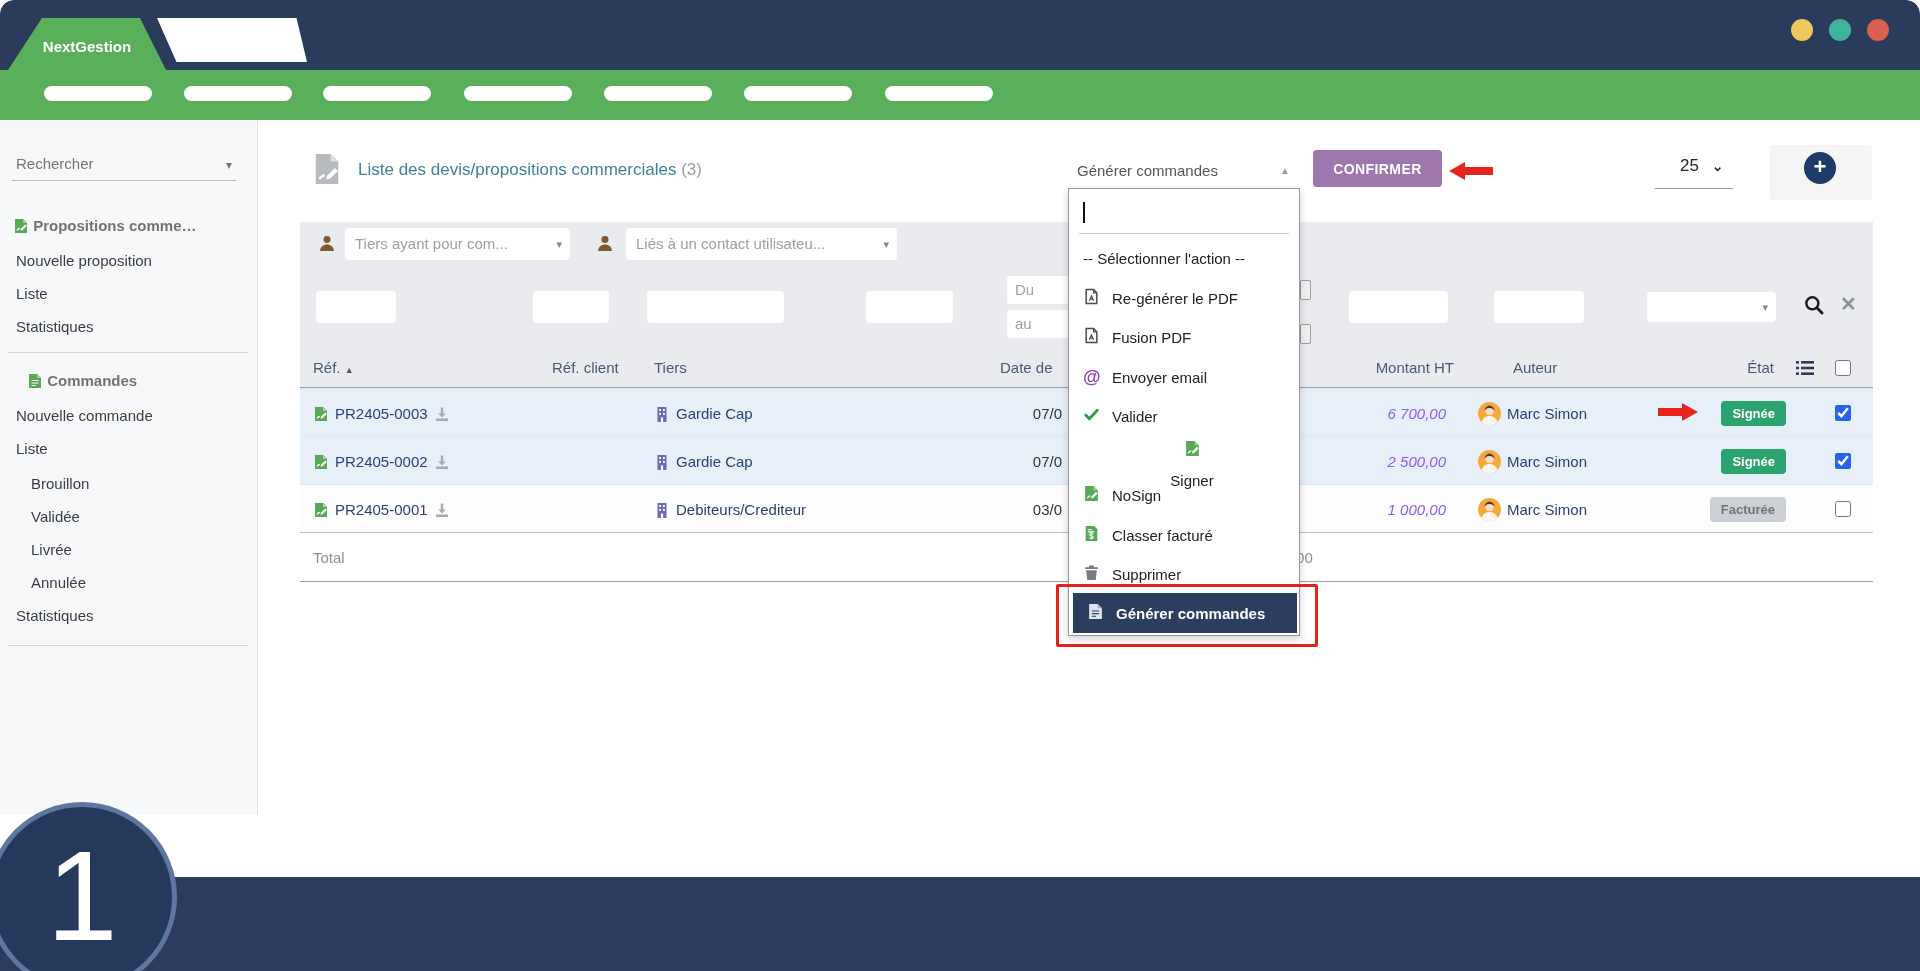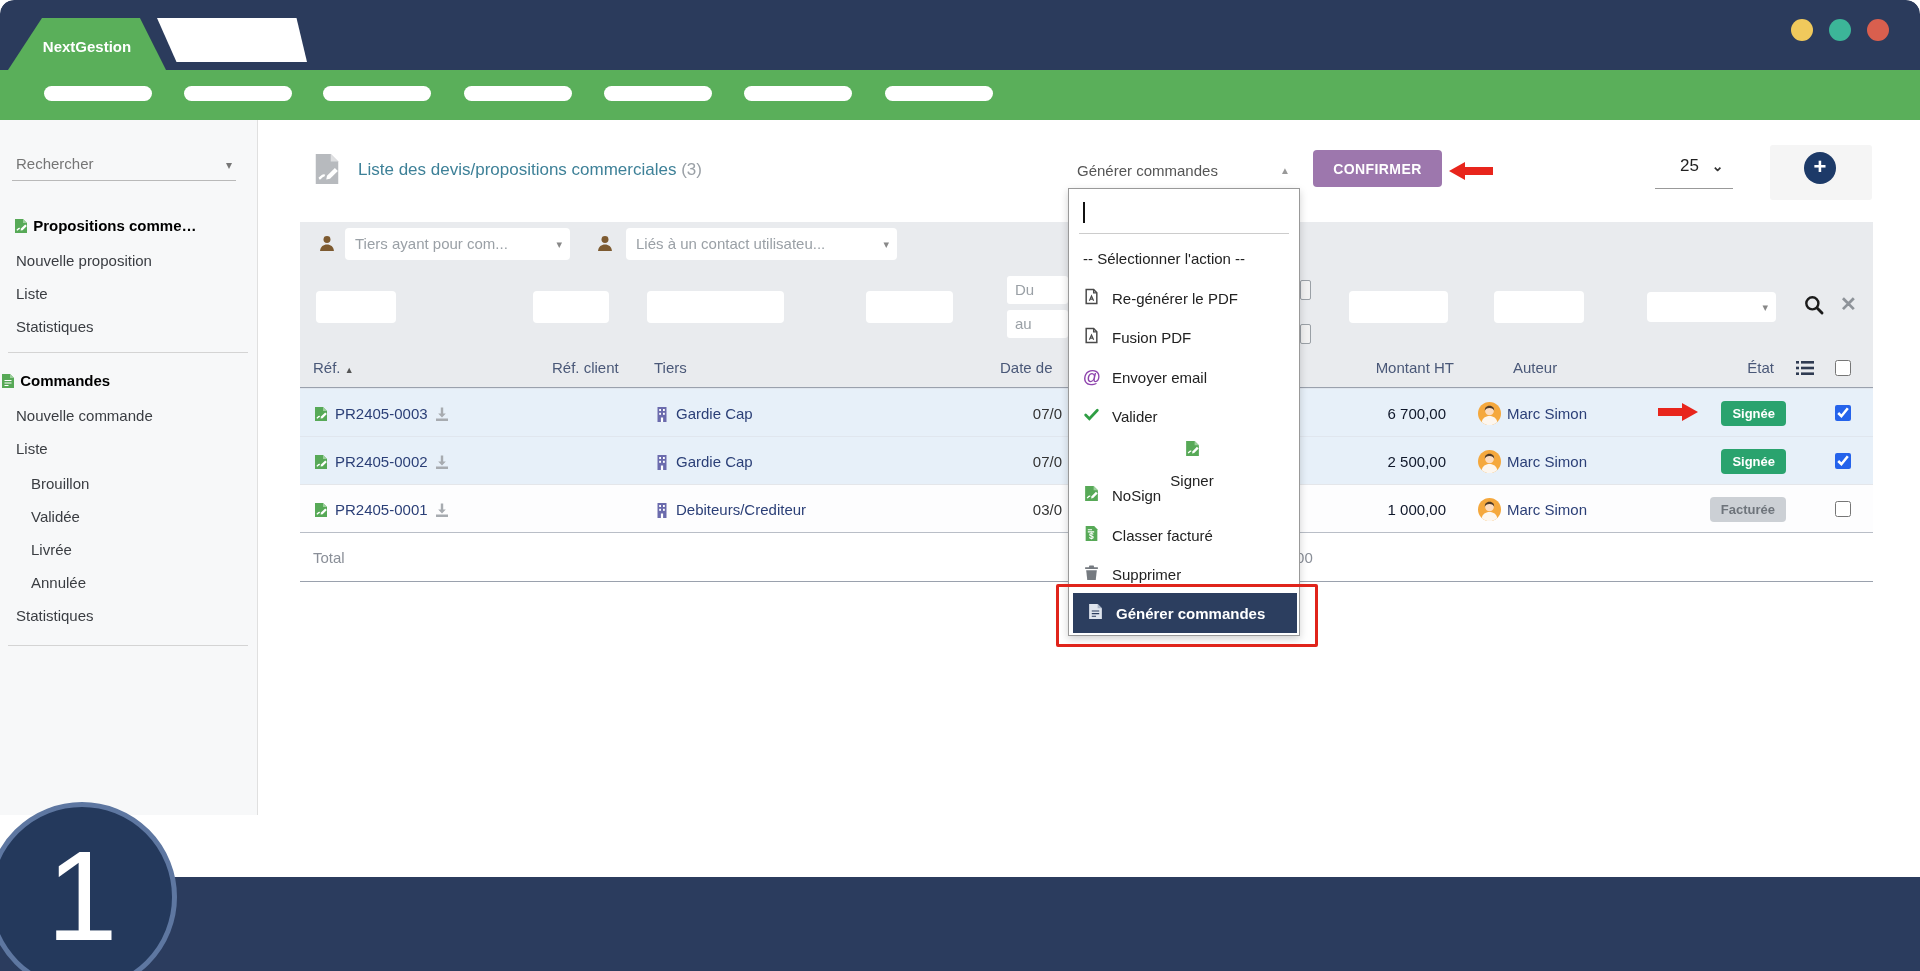--- a/index.html
+++ b/index.html
@@ -10,21 +10,21 @@
   .menubar{left:0;top:70px;width:1920px;height:50px;background:#5aaf5a;}
   .pill{top:86px;width:108px;height:15px;border-radius:8px;background:#fff;}
   .tab-white{left:157px;top:18px;width:150px;height:44px;background:#fff;clip-path:polygon(0 0,93% 0,100% 100%,13% 100%);}
   .tab-green{left:8px;top:18px;width:158px;height:52px;background:#5aaf5a;clip-path:polygon(21.5% 0,83.5% 0,100% 100%,0 100%);color:#fff;font-size:15px;font-weight:600;text-align:center;line-height:58px;}
   .dot{top:19px;width:22px;height:22px;border-radius:50%;}
   
   .sidebar{left:0;top:120px;width:257px;height:695px;background:#f7f8f9;border-right:1px solid #e0e0e0;}
   .side-search{left:12px;top:150px;width:224px;height:30px;border-bottom:1px solid #b9b9b9;}
   .side-search input{border:0;background:transparent;outline:none;width:190px;font-size:15px;color:#444;font-family:inherit;padding:5px 0 0 4px;}
   .side-search .car{position:absolute;right:4px;top:8px;color:#777;font-size:12px;}
-  .sec{font-weight:bold;font-size:15px;color:#000000;}
+  .sec{font-weight:bold;font-size:15px;color:#737373;}
   .itm{font-size:15px;color:#3a3d42;}
   .sdiv{left:8px;width:240px;height:1px;background:#d4d4d4;}
   .ic16 svg{width:16px;height:16px;vertical-align:-3px;}
   
   .page-title{color:#3e8198;font-size:17px;}
   .page-title .cnt{color:#9aa0a6;}
   .action-select{font-size:15px;color:#555;}
   .btn-confirm{left:1313px;top:150px;width:129px;height:37px;background:#9d77ad;color:#fff;border:0;border-radius:4px;font-size:14px;font-weight:bold;letter-spacing:.4px;font-family:inherit;}
   .pagesize{font-size:17px;color:#222;}
   .plusbg{left:1770px;top:145px;width:102px;height:55px;background:#f5f5f5;border-radius:3px;}
@@ -38,21 +38,21 @@
   .datebox{background:#fff;border-radius:3px;height:28px;font-size:15px;color:#9aa0a6;line-height:28px;padding-left:8px;box-sizing:border-box;}
   .cal{width:9px;height:18px;background:#f1f1f1;border:1px solid #9aa0a6;border-radius:2px;}
   .thead{left:0;top:128px;width:1573px;height:38px;background:#e9ebee;border-bottom:1px solid #9aa1ad;box-sizing:border-box;font-size:15px;color:#4a5878;}
   .th{position:absolute;top:9px;}
   .row{left:0;width:1573px;height:48px;font-size:15px;}
   .row .c{position:absolute;top:0;height:48px;display:flex;align-items:center;gap:6px;}
   .r-blue{background:#e7f0f9;border-top:1px solid #e0e6ee;}
   .r-white{background:#fdfdfe;border-top:1px solid #e4e6ea;}
   .r-total{background:#fff;border-top:1px solid #b9bec7;border-bottom:1px solid #9aa1ad;color:#8a8f98;}
   .lnk{color:#2b3f77;text-decoration:none;}
-  .amount{color:#0f172a;}
+  .amount{color:#8b5cf6;font-style:italic;}
   .badge{display:inline-block;font-size:13px;font-weight:bold;padding:5px 11px;border-radius:4px;}
   .badge-green{background:#2aa36e;color:#fff;}
   .badge-gray{background:#ccd0d5;color:#6e747b;}
   .avatar{display:inline-block;width:23px;height:23px;border-radius:50%;overflow:hidden;}
   input[type=checkbox]{width:16px;height:16px;accent-color:#2563eb;margin:0;}
   
   .ddpanel{left:1068px;top:188px;width:232px;height:448px;background:#fff;border:1px solid #999;box-shadow:0 3px 8px rgba(0,0,0,.18);z-index:50;box-sizing:border-box;}
   .ddcaret{position:absolute;left:14px;top:13px;width:2px;height:21px;background:#111;}
   .ddline{position:absolute;left:10px;top:44px;width:210px;height:1px;background:#ccc;}
   .dd-item{position:absolute;left:0;width:232px;height:32px;display:flex;align-items:center;gap:12px;padding-left:14px;box-sizing:border-box;font-size:15px;color:#222;}
@@ -97,21 +97,21 @@
           <path d="M10 1l4 4h-4z" fill="#9ccf9c"></path>
           <path d="M3.8 12.2c1-.6 1.8-2.2 3-1.6" stroke="#fff" stroke-width="1.3" fill="none"></path>
           <path d="M8 10.6l4.2-4.2 1.6 1.6-4.2 4.2-2 .4z" fill="#fff"></path>
         </svg></span>
     <span>Propositions comme…</span>
   </div>
   <div class="a itm" style="left:16px;top:252px;">Nouvelle proposition</div>
   <div class="a itm" style="left:16px;top:285px;">Liste</div>
   <div class="a itm" style="left:16px;top:318px;">Statistiques</div>
   <div class="a sdiv" style="top:352px;"></div>
-  <div class="a sec" style="left:0;top:372px;text-align:right;">
+  <div class="a sec" style="left:27px;top:372px;text-align:right;">
     <span class="ic16"><svg viewBox="0 0 16 16">
           <path d="M2 1h8l4 4v10H2z" fill="#57a957"></path>
           <path d="M10 1l4 4h-4z" fill="#9ccf9c"></path>
           <g stroke="#fff" stroke-width="1.2" fill="none">
             <path d="M4.5 7.5h7M4.5 10h7M4.5 12.5h4"></path>
           </g>
         </svg></span>
     <span>Commandes</span>
   </div>
   <div class="a itm" style="left:16px;top:407px;">Nouvelle commande</div>

